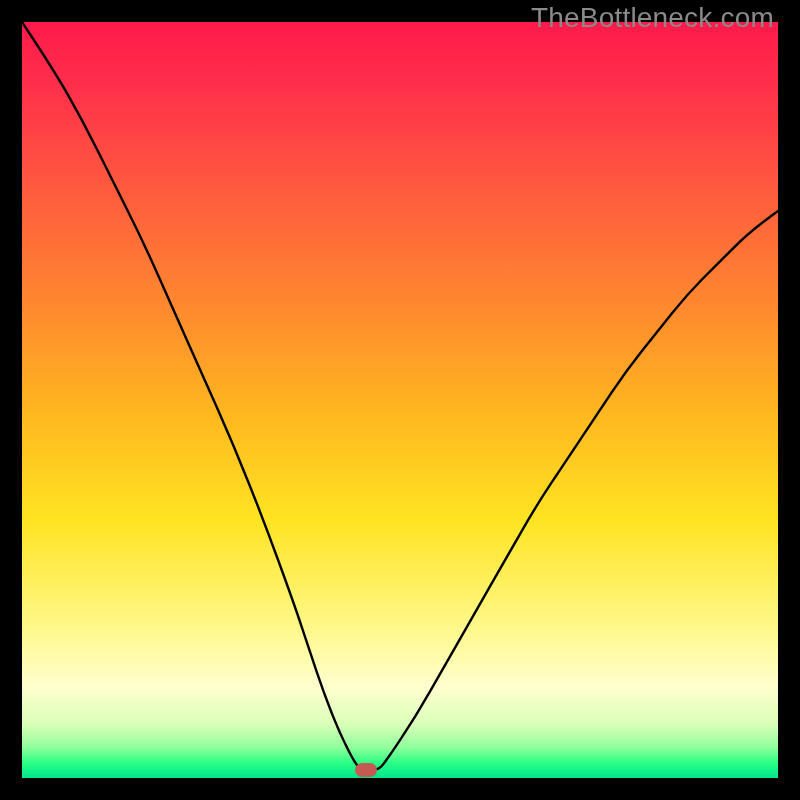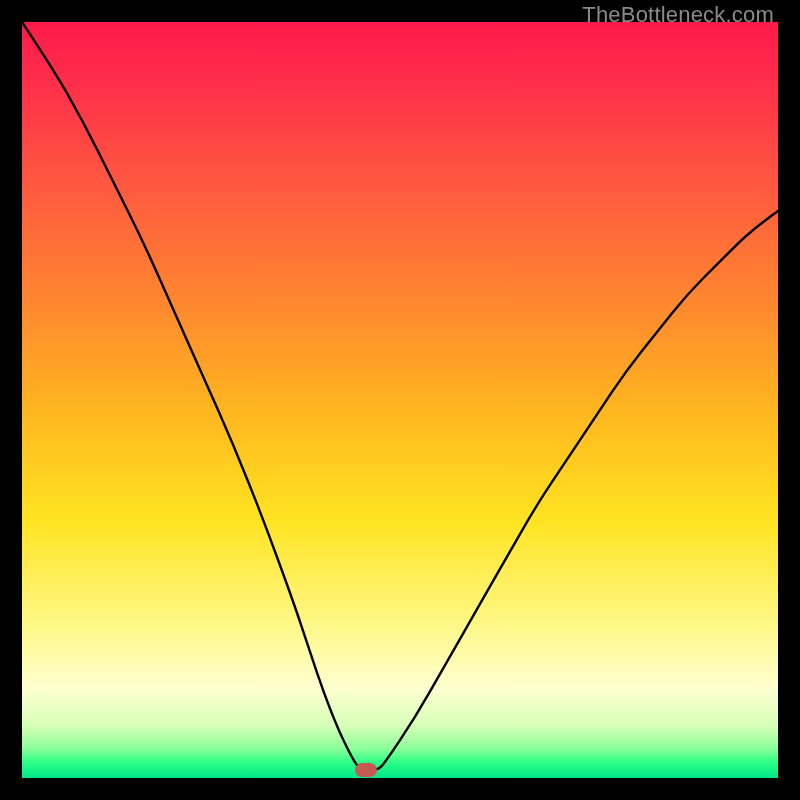--- a/index.html
+++ b/index.html
@@ -37,21 +37,21 @@
       #8fff9a 96%,
       #2aff86 98%,
       #00e58a 100%
     );
   }
   .watermark {
     position: absolute;
     top: 2px;
     right: 26px;
     color: #8a8a8a;
-    font-size: 22px;
+    font-size: 28px;
     font-weight: 500;
     letter-spacing: 0.2px;
     z-index: 5;
   }
   svg.curve {
     position: absolute;
     inset: 0;
     width: 100%;
     height: 100%;
   }

